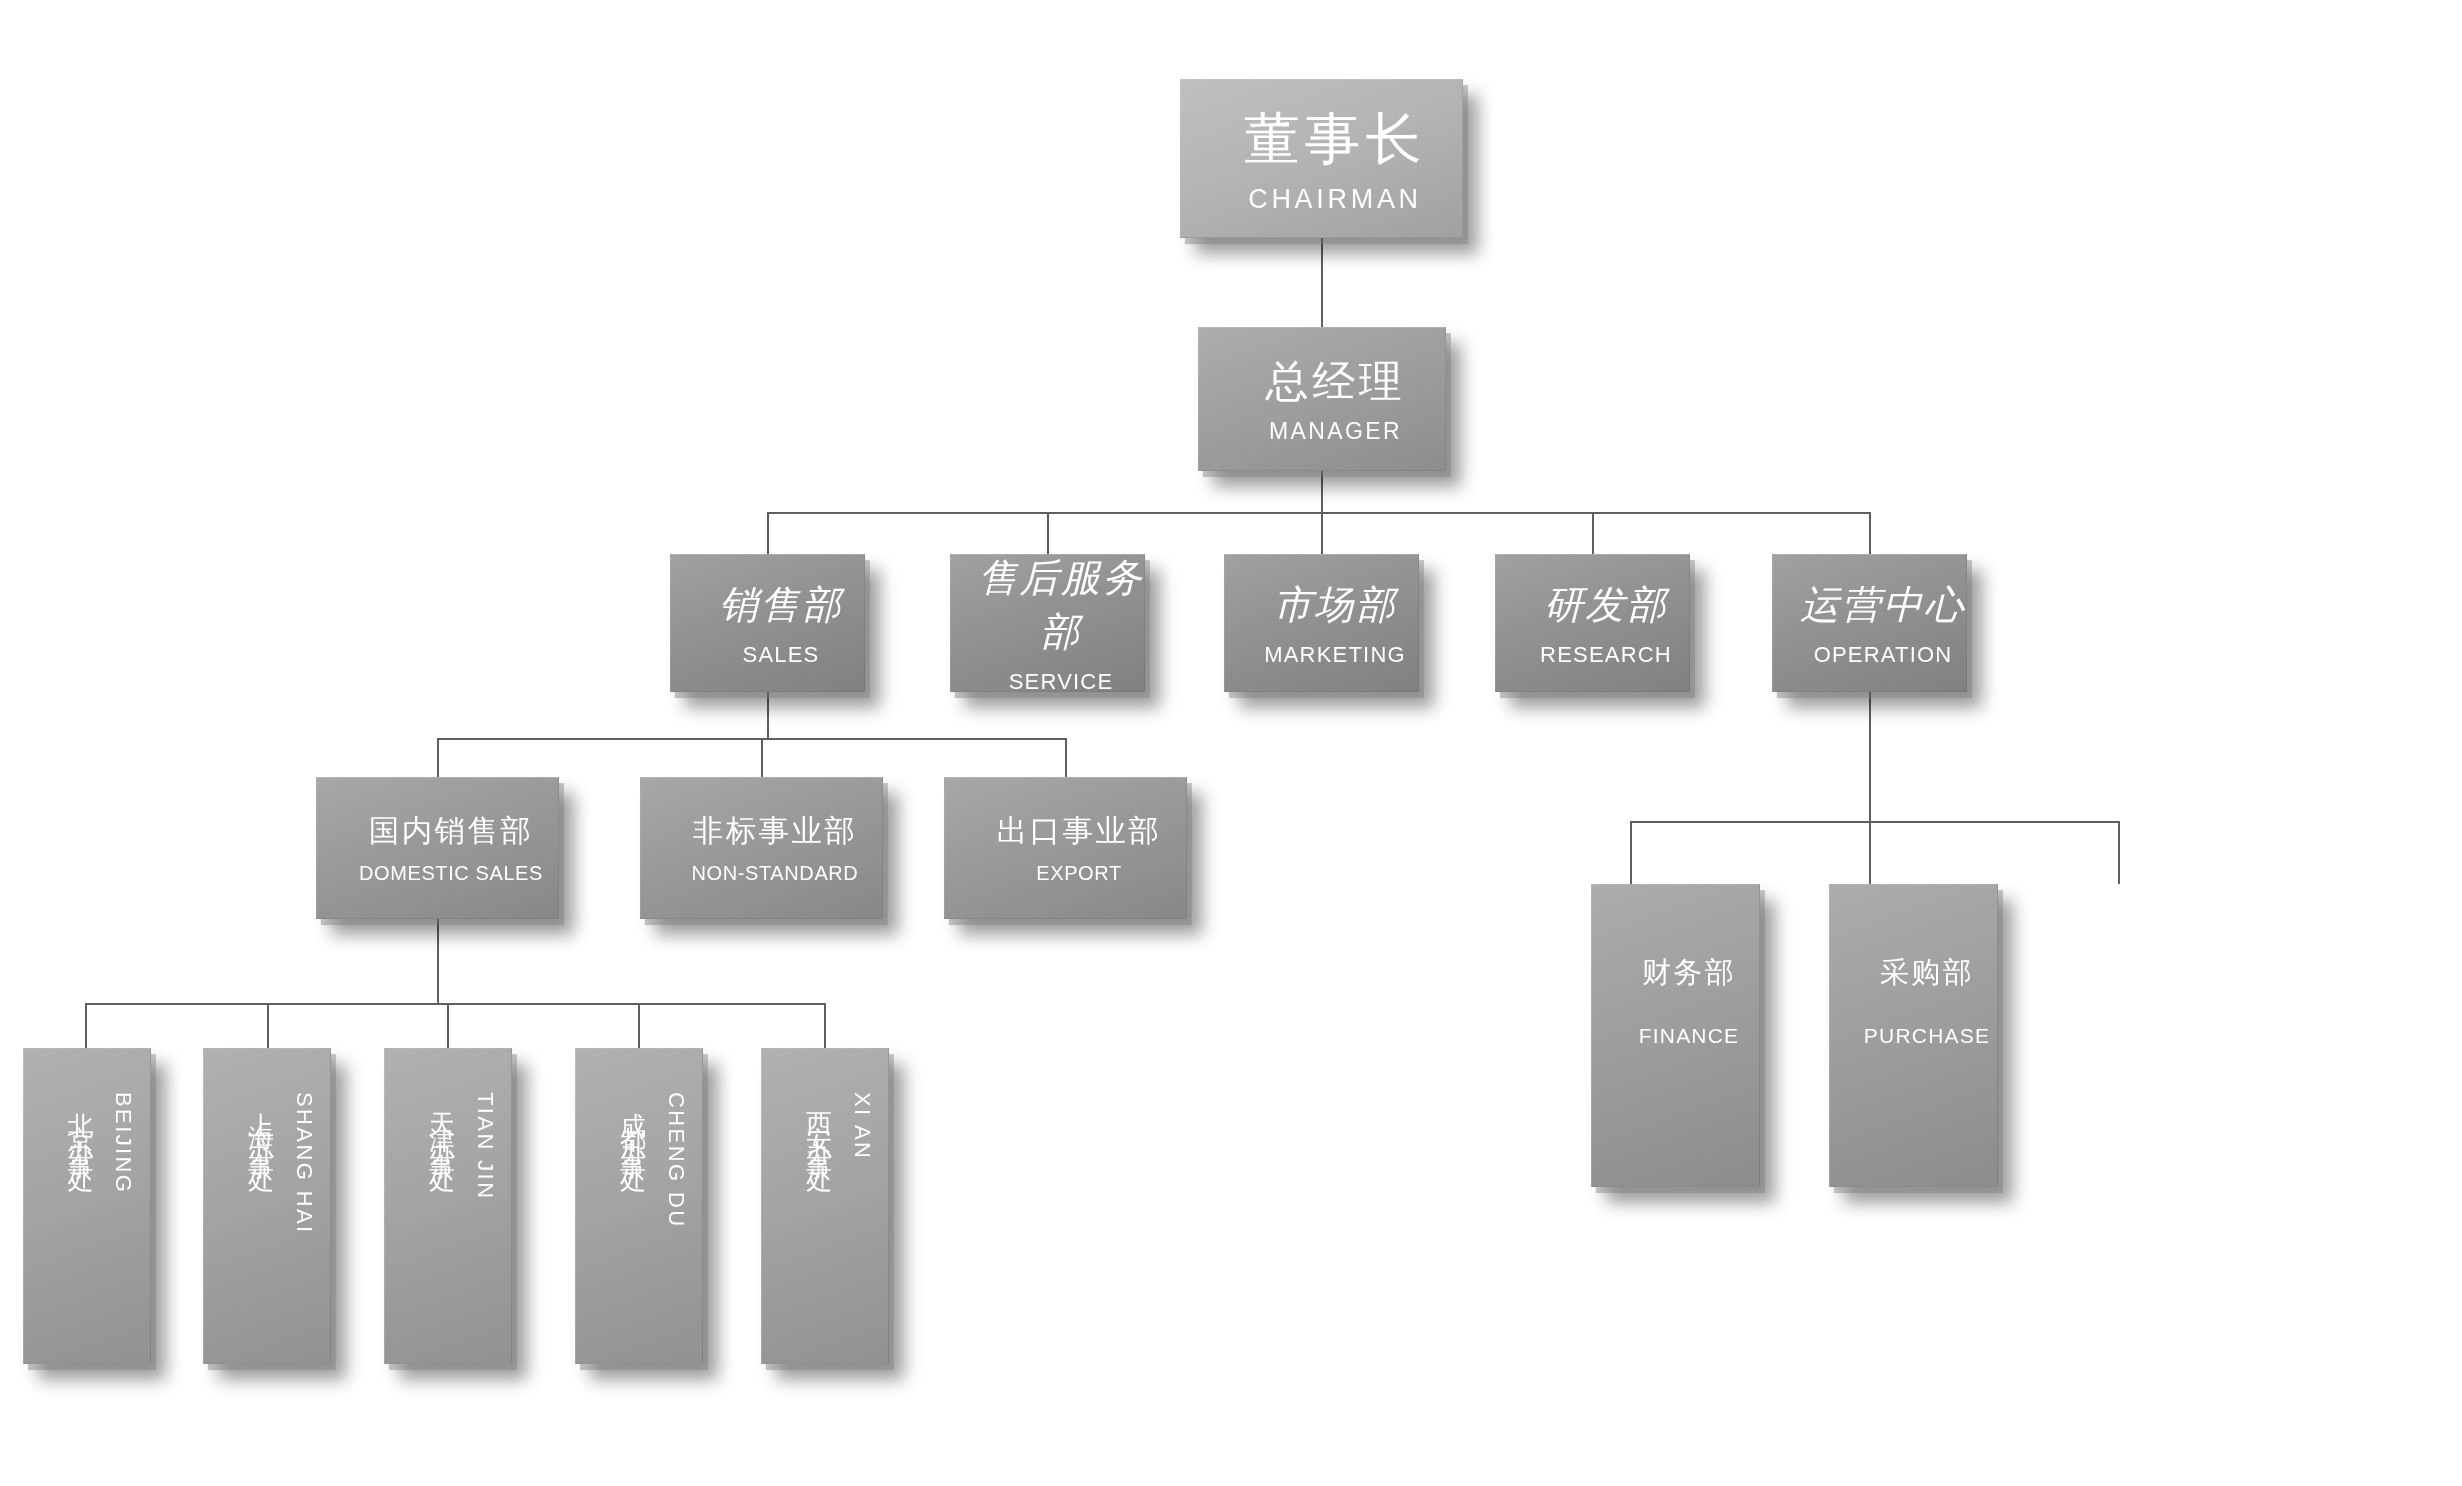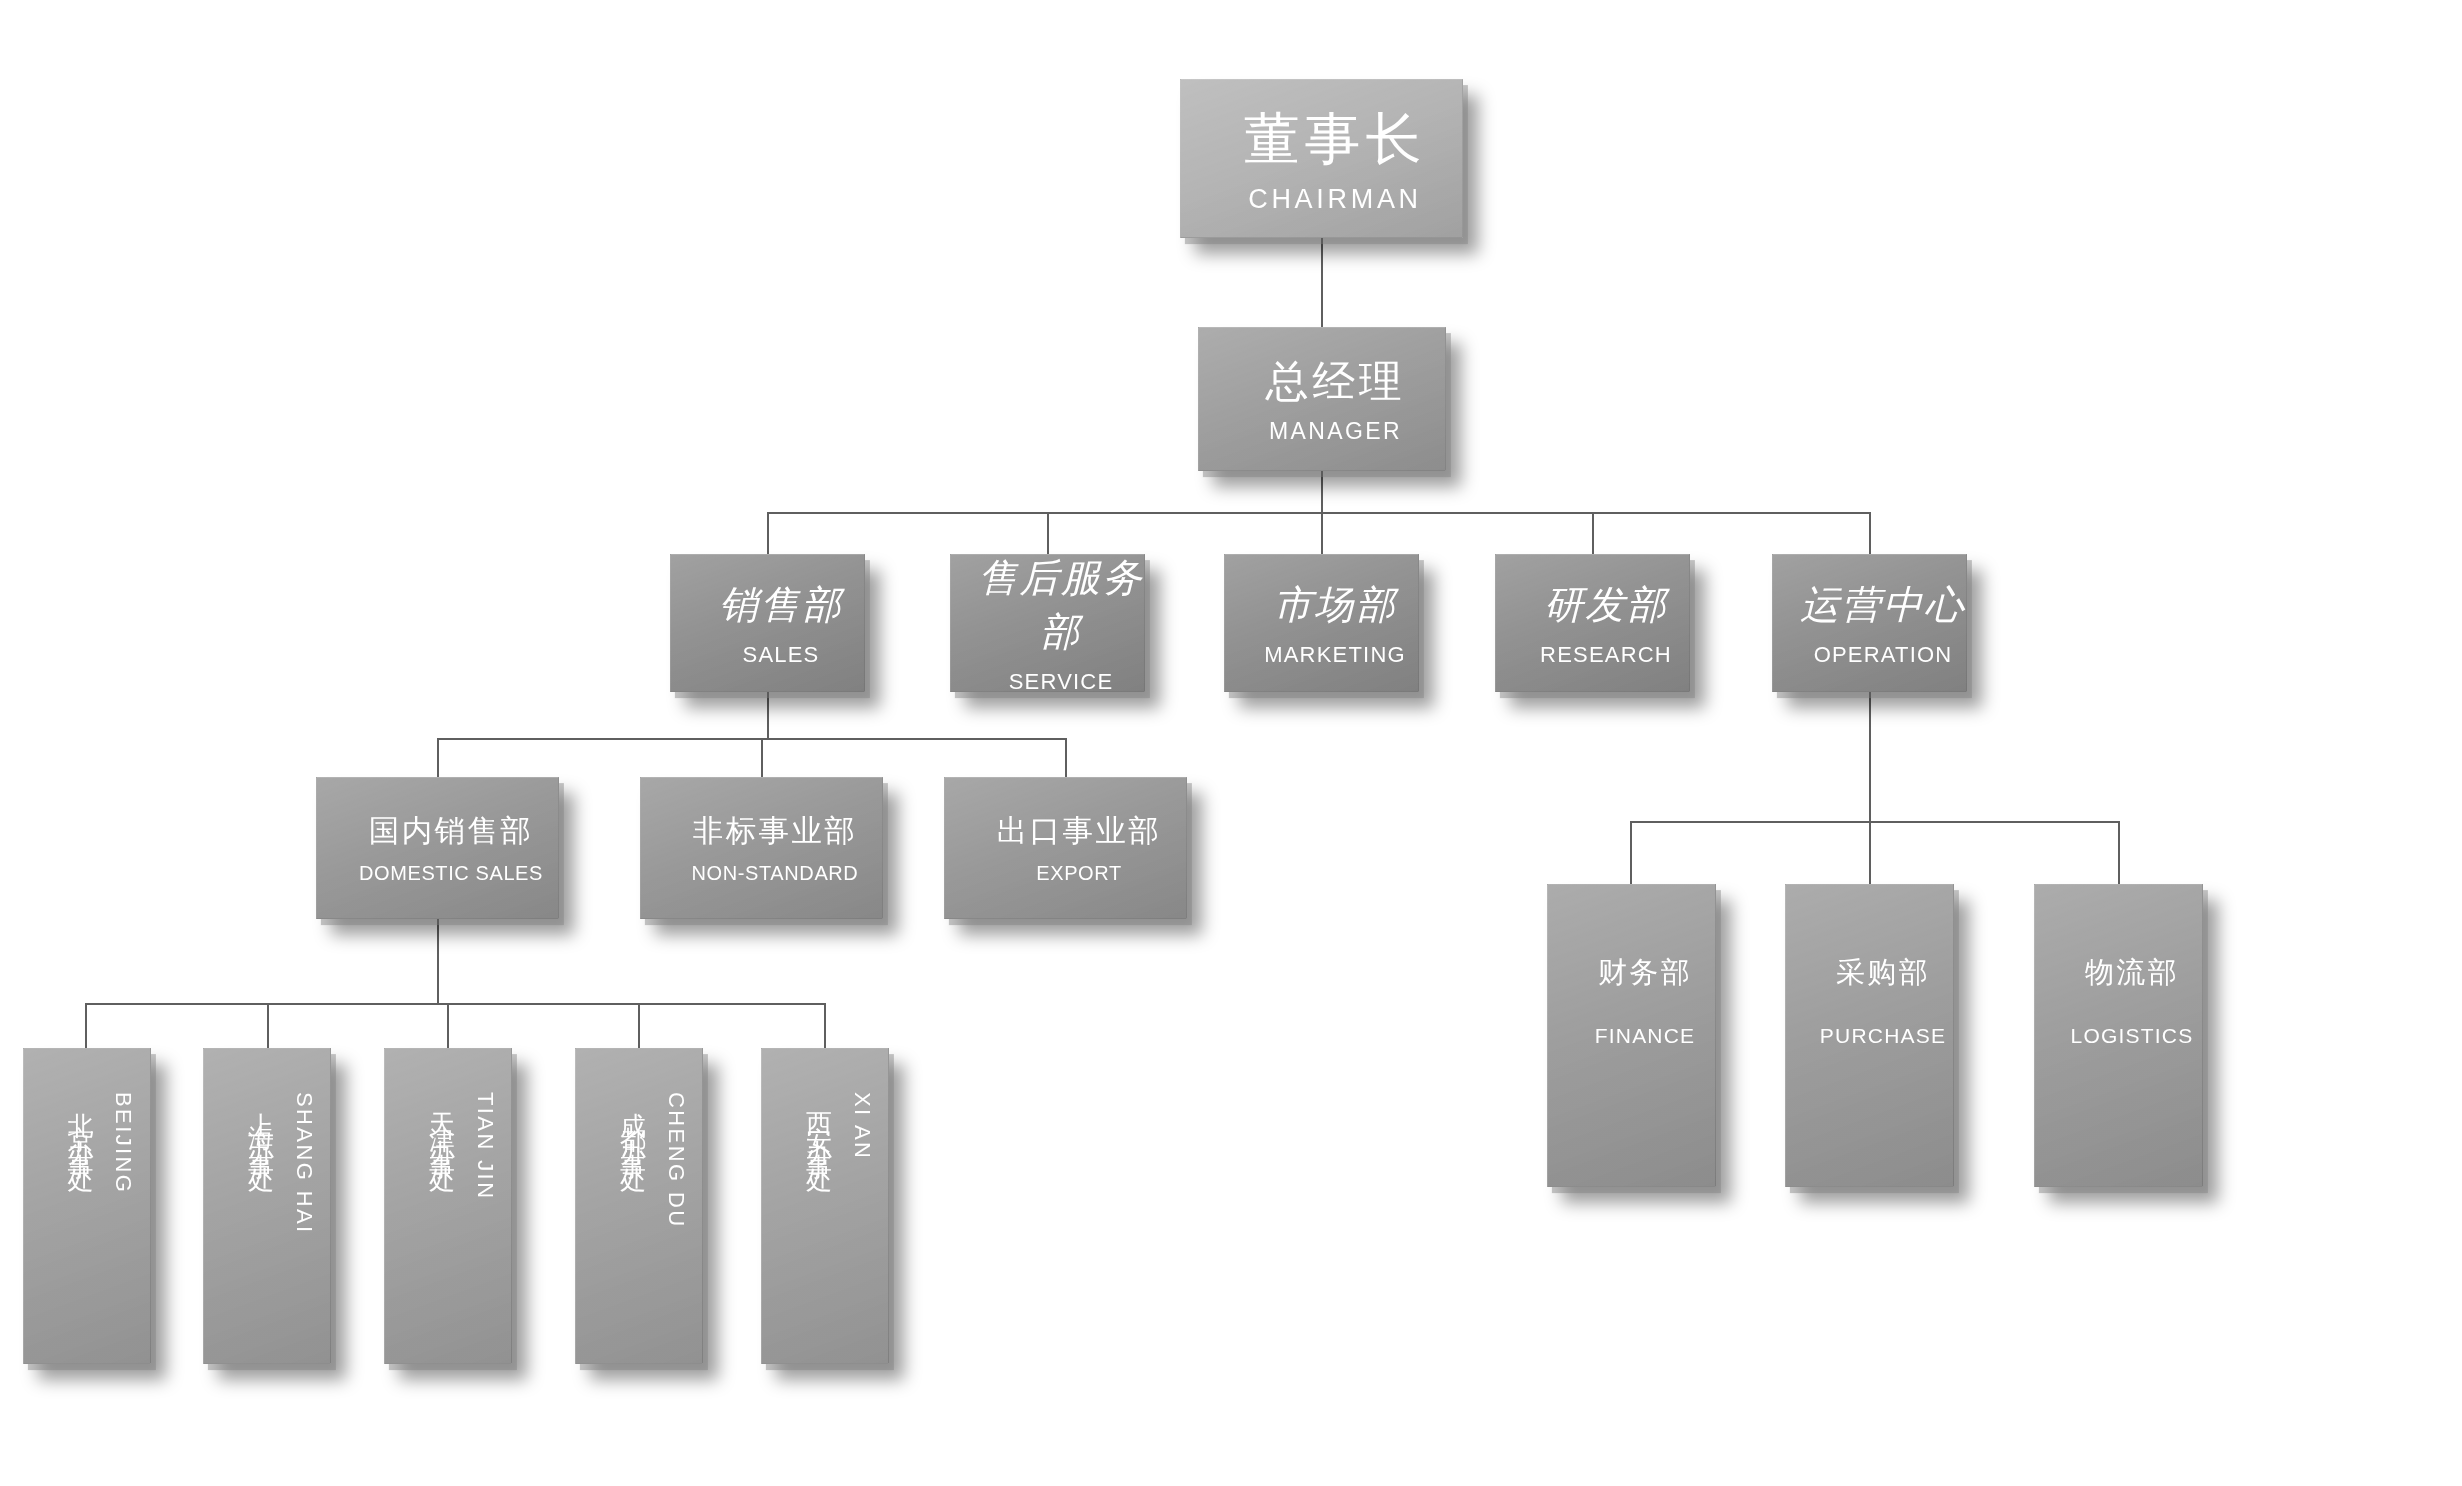--- a/index.html
+++ b/index.html
@@ -33,21 +33,21 @@
     border-left: 1.8px solid rgba(255,255,255,0.18);
     border-right: 1.8px solid rgba(0,0,0,0.14);
     border-bottom: 1.8px solid rgba(0,0,0,0.18);
     padding-left: 27px;
   }
   .node-chairman { background-color: var(--chairman-fill, #b3b3b3); }
   .node-manager  { background-color: var(--manager-fill, #9d9d9d); }
   .dept          { background-color: var(--dept-fill, #8f8f8f); }
   .sub           { background-color: var(--sub-fill, #979797); }
   .office        { background-color: var(--office-fill, #a2a2a2); }
-  .opchild       { background-color: var(--op-child-fill, #9c9c9c); }
+  .opchild       { background-color: var(--op-child-fill, #9c9c9c); margin-left: 44px; }
 
   .node-chairman .zh { font-size: 56px; letter-spacing: 4.9px; }
   .node-chairman .en { font-size: 27px; letter-spacing: 3.7px; margin-top: 6.1px; }
   .node-manager .zh  { font-size: 43px; letter-spacing: 3.7px; }
   .node-manager .en  { font-size: 23px; letter-spacing: 2.4px; margin-top: 6.1px; }
 
   .dept .zh { font-size: 39px; letter-spacing: 2.4px; font-style: italic; }
   .dept .en { font-size: 22px; letter-spacing: 1.2px; margin-top: 9.8px; }
 
   .sub .zh { font-size: 30.5px; letter-spacing: 2.4px; }
@@ -175,19 +175,15 @@
   </div>
 
   <div class="node opchild" style="left:1547px;top:884px;width:169px;height:303px">
     <div class="zh">财务部</div>
     <div class="en">FINANCE</div>
   </div>
   <div class="node opchild" style="left:1785px;top:884px;width:169px;height:303px">
     <div class="zh">采购部</div>
     <div class="en">PURCHASE</div>
   </div>
-  <div class="node opchild" style="left:2034px;top:884px;width:169px;height:303px">
-    <div class="zh">物流部</div>
-    <div class="en">LOGISTICS</div>
-  </div>
 
 </div>
 
 
 </body></html>

